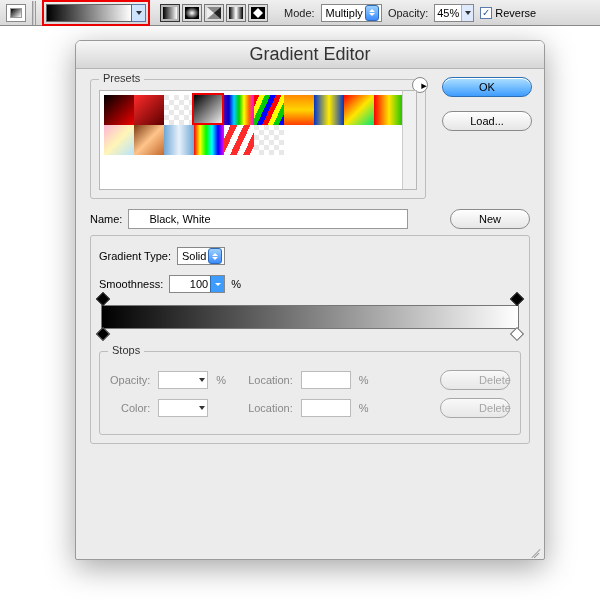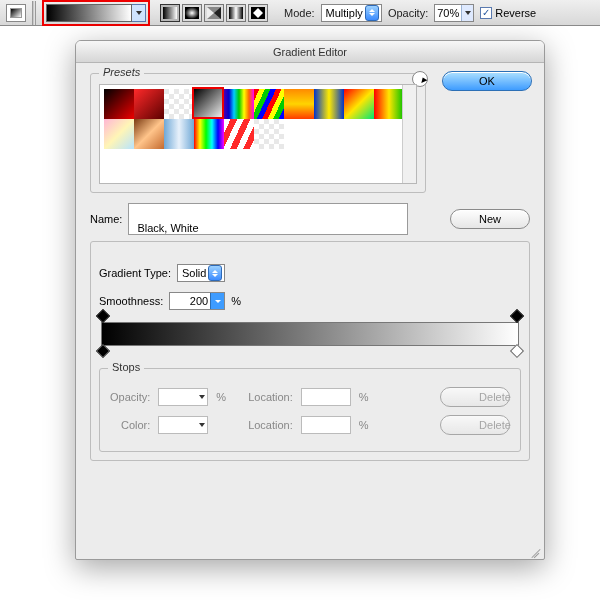--- a/index.html
+++ b/index.html
@@ -27,37 +27,37 @@
   .num-field span{flex:1; text-align:right; padding-right:2px;}
   .chk { display:flex; align-items:flex-end; gap:3px; }
   .chk-box{width:12px;height:12px;border:1px solid #5a7ab0;background:#fff;display:flex;align-items:center;justify-content:center;color:#2a5aa0;font-size:10px;line-height:1;}
   .chk-box.checked::after{content:"✓";}
 
   .dialog {
     position:absolute; left:75px; top:40px; width:470px; height:520px;
     border:1px solid #9a9a9a; background:#ececec;
     box-shadow: 0 8px 30px rgba(0,0,0,0.35); border-radius:6px 6px 2px 2px; overflow:hidden;
   }
-  .titlebar { height:22px; background:linear-gradient(#f7f7f7,#d6d6d6); border-bottom:1px solid #b5b5b5;
-    display:flex;align-items:center;justify-content:center;font-size:11px;color:#333;}
+  .titlebar { height:28px; background:linear-gradient(#f7f7f7,#d6d6d6); border-bottom:1px solid #b5b5b5;
+    display:flex;align-items:center;justify-content:center;font-size:18px;color:#333;}
   .dlg-body{ padding:10px 14px 8px 14px; position:relative;}
   .fs { border:1px solid #bdbdbd; border-radius:3px; position:relative; padding:10px 8px 8px 8px; background:#ececec;}
   .fs .lg { position:absolute; top:-8px; left:8px; background:#ececec; padding:0 4px; color:#333;}
   .preset-area{ height:100px; background:#fff; border:1px solid #b7b7b7; padding:4px; overflow:hidden; position:relative;}
   .preset-grid{ display:flex; flex-wrap:wrap; gap:0;}
   .sw{ width:30px; height:30px;}
   .preset-scroll{position:absolute;right:0;top:0;bottom:0;width:14px;background:#f0f0f0;border-left:1px solid #ccc;}
   .preset-menu{position:absolute; top:-3px; right:-3px;width:16px;height:16px;border:1px solid #888;border-radius:8px;background:#fff;display:flex;align-items:center;justify-content:center;}
   .hl-red{ position:absolute; border:2px solid #e00; }
   .btn-col{ position:absolute; top:8px; right:12px; width:90px; display:flex; flex-direction:column; gap:6px;}
   .aqua-btn{ height:20px; border:1px solid #8a8a8a; border-radius:10px; background:linear-gradient(#fefefe,#e6e6e6);
     display:flex;align-items:center;justify-content:center;font-size:11px;box-shadow:inset 0 1px 0 #fff;}
   .aqua-btn.default{ background:linear-gradient(#aee1ff,#3e9cff); color:#000; border-color:#2c6fb5;}
   .row{ display:flex; align-items:center; gap:6px; margin-top:10px;}
-  .txt-in{ flex:1; height:32px; border:1px solid #9a9a9a; background:#fff; padding:0 8px; display:flex;align-items:flex-end;}
+  .txt-in{ flex:1; height:20px; border:1px solid #9a9a9a; background:#fff; padding:0 20px; display:flex;align-items:center;}
   .side-btn{ width:80px;margin-left:36px;}
   .inner-gap{height:6px;}
   .grad-bar-wrap{ position:relative; margin:12px 2px 6px 2px;}
   .stop-mark{position:absolute;width:10px;height:12px;}
   .stop-mark .dia{width:10px;height:10px;border:1px solid #333;transform:rotate(45deg);background:#000;}
   .stop-mark.white .dia{background:#fff;}
   .stop-mark.bot .dia{background:#fff;border-color:#666;}
   .grad-bar{ height:24px; border:1px solid #777; background:linear-gradient(90deg,#000,#fff);}
   .stops-row{display:flex;align-items:center;gap:8px;color:#888;margin:8px 2px;}
   .tiny-in{width:50px;height:18px;border:1px solid #bbb;background:#fff;}
@@ -137,37 +137,37 @@
   <div class="select-blue">
     <span>Multiply</span>
     <div class="cap">
         <div class="tri-up"></div>
         <div class="tri-dn"></div>
       </div>
   </div>
 
   <span class="tb-label">Opacity:</span>
   <div class="num-field">
-    <span>70%</span>
+    <span>45%</span>
     <div style="width:12px;height:16px;background:#dfeaff;border-left:1px solid #9bb4d6;display:flex;align-items:center;justify-content:center;">
         <div class="tri-dn-dk"></div>
       </div>
   </div>
 
   <div class="chk">
     <div class="chk-box checked"></div>
     <span>Reverse</span>
   </div>
 </div>
 
 <div class="dialog">
   <div class="titlebar">Gradient Editor</div>
   <div class="dlg-body">
 
-    <div style="display:flex;gap:10px;font-style:italic;">
+    <div style="display:flex;gap:10px;">
       <div class="fs" style="flex:1;min-width:0;">
         <div class="lg">Presets</div>
         <div class="preset-menu"><div style="width:0;height:0;border-left:4px solid transparent;border-right:4px solid transparent;border-top:0;border-bottom:0;"></div>▸</div>
         <div class="preset-area">
           <div class="preset-grid" id="preset-grid">
               <div class="sw" style="background: linear-gradient(135deg, rgb(0, 0, 0), rgb(238, 0, 0));"></div>
               <div class="sw" style="background: linear-gradient(135deg, rgb(255, 42, 42), rgb(92, 0, 0));"></div>
               <div class="sw" style="background: repeating-conic-gradient(rgb(255, 255, 255) 0deg, rgb(255, 255, 255) 25%, rgb(232, 232, 232) 0deg, rgb(232, 232, 232) 50%) 0px 0px / 10px 10px;"></div>
               <div class="sw" style="background: linear-gradient(135deg, rgb(0, 0, 0), rgb(255, 255, 255));"></div>
               <div class="sw" style="background: linear-gradient(90deg, rgb(75, 0, 176), rgb(0, 0, 204), rgb(0, 204, 255), rgb(0, 204, 0), rgb(255, 255, 0), rgb(255, 102, 0), rgb(255, 0, 255));"></div>
@@ -185,47 +185,48 @@
             </div>
           <div class="preset-scroll"></div>
           <div class="hl-red" id="preset-hl" style="left: 92px; top: 2px; width: 32px; height: 32px;"></div>
         </div>
       </div>
       <div style="width:94px;"></div>
     </div>
 
     <div class="btn-col">
       <div class="aqua-btn default">OK</div>
+      <div class="aqua-btn" style="margin-top:8px">Load...</div>
     </div>
 
     <div class="row">
       <span>Name:</span>
       <div class="txt-in">
           <span>Black, White</span>
         </div>
       <div class="aqua-btn side-btn">New</div>
     </div>
 
     <div class="inner-gap"></div>
 
     <div class="fs">
-      <div class="row" style="margin-top:12px">
+      <div class="row" style="margin-top:1px">
         <span>Gradient Type:</span>
         <div class="select-blue">
           <span>Solid</span>
           <div class="cap">
               <div class="tri-up"></div>
               <div class="tri-dn"></div>
             </div>
         </div>
       </div>
       <div class="row">
         <span>Smoothness:</span>
         <div class="num-field" style="width:56px">
-          <span>200</span>
+          <span>100</span>
           <div style="width:14px;height:16px;background:#3e9cff;border-left:1px solid #2c6fb5;display:flex;align-items:center;justify-content:center;">
               <div class="tri-dn" style="border-top-color:#fff"></div>
             </div>
         </div>
         <span>%</span>
       </div>
 
       <div class="grad-bar-wrap">
         <div class="stop-mark" style="top:-11px;left:-3px">
             <div class="dia"></div>

